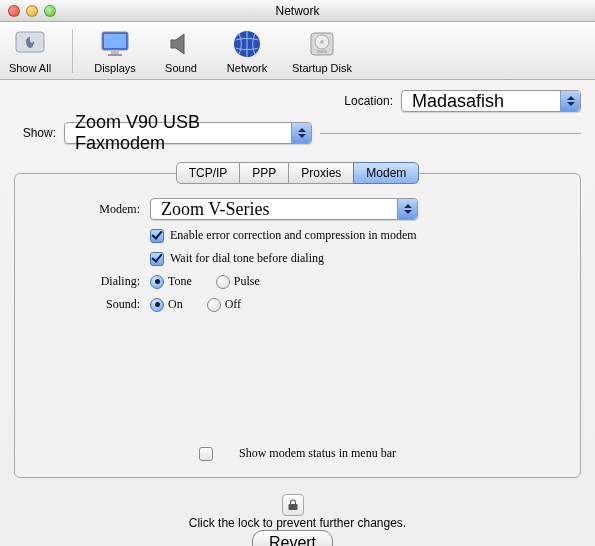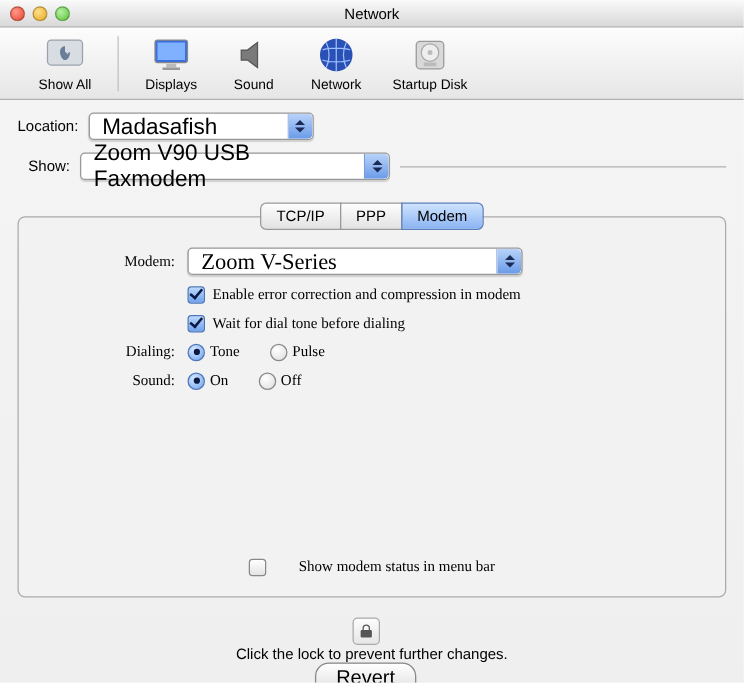--- a/index.html
+++ b/index.html
@@ -26,21 +26,21 @@
 .tl.y { background: radial-gradient(circle at 35% 35%, #ffe08a, #e6a820); }
 .tl.g { background: radial-gradient(circle at 35% 35%, #b6f2a6, #59c234); }
 .win-title { position: absolute; left: 0; right: 0; text-align: center; font-size: 12px; }
 
 .toolbar {
   height: 58px;
   background: linear-gradient(#fdfdfd, #e6e6e6);
   border-bottom: 1px solid #b0b0b0;
   display: flex;
   align-items: center;
-  padding: 0 24px;
+  padding: 0 2px;
   gap: 10px;
 }
 .tb-item { display: flex; flex-direction: column; align-items: center; width: 56px; font-size: 11px; cursor: default; }
 .tb-icon { width: 32px; height: 32px; margin-bottom: 2px; display: flex; align-items: center; justify-content: center; }
 .tb-sep { width: 1px; height: 44px; background: #c0c0c0; margin: 0 4px; }
 
 .content { padding: 10px 14px 8px; }
 
 .row { display: flex; align-items: center; margin-bottom: 10px; }
 .row-label { text-align: right; margin-right: 8px; }
@@ -213,41 +213,42 @@
           <circle cx="16" cy="14" r="2" fill="#bbb"></circle>
           <rect x="11" y="22" width="10" height="3" fill="#bbb"></rect>
         </svg>
     </div>
     <span>Startup Disk</span>
   </div>
 </div>
 
 <div class="content">
 
-  <div class="row" style="justify-content:flex-start">
+  <div class="row" style="justify-content:flex-end">
     <span class="row-label">Location:</span>
     <div class="aqua-select" style="width:180px">
       <span>Madasafish</span>
       <div class="cap"></div>
     </div>
   </div>
 
   <div class="row">
     <span class="row-label" style="width:42px">Show:</span>
     <div class="aqua-select" style="width:248px">
       <span>Zoom V90 USB Faxmodem</span>
       <div class="cap"></div>
     </div>
     <div class="hline"></div>
   </div>
 
   <div class="tabs-wrap">
     <div class="tabstrip">
       <div class="tab">TCP/IP</div>
       <div class="tab">PPP</div>
+      <div class="tab">Proxies</div>
       <div class="tab active">Modem</div>
     </div>
 
     <div class="panel">
 
       <div class="form-row">
         <span class="form-label">Modem:</span>
         <div class="aqua-select" style="width:268px">
           <span>Zoom V-Series</span>
           <div class="cap"></div>

